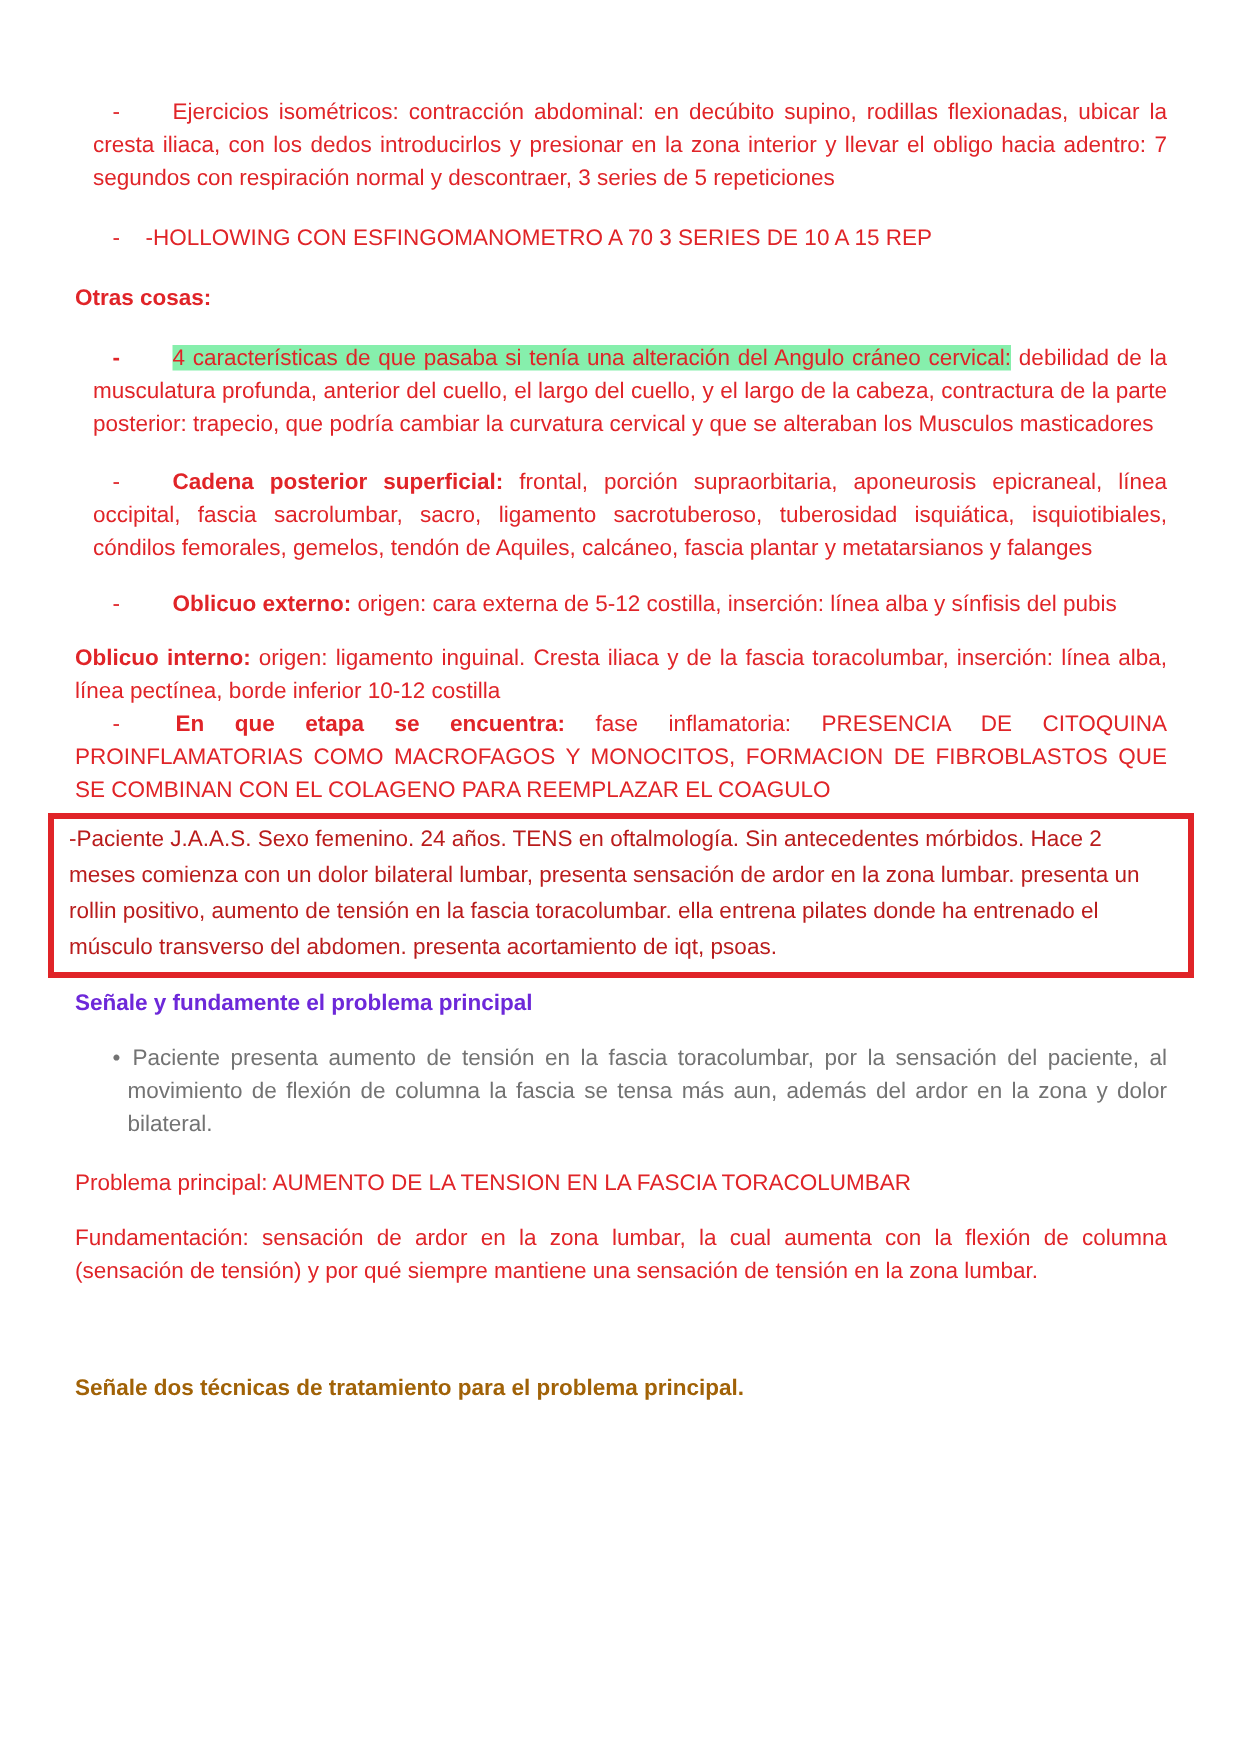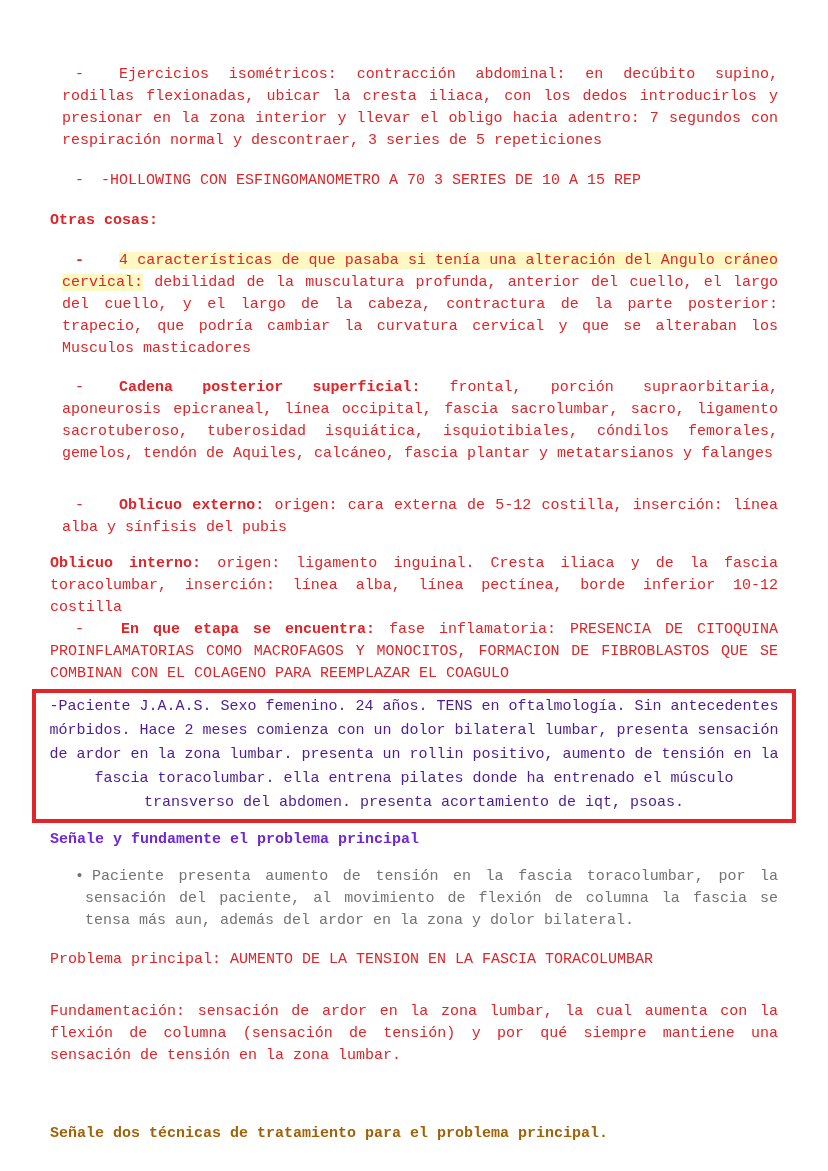--- a/index.html
+++ b/index.html
@@ -4,51 +4,51 @@
 <style>
   * { margin: 0; padding: 0; box-sizing: border-box; }
   html, body { background: #ffffff; }
   body {
     width: 828px; height: 1171px;
     font-family: "Liberation Sans", sans-serif;
     font-size: 15px;
     color: #1b1b1b;
     overflow: hidden;
   }
-  .page { width: 828px; height: 1171px; padding: 64px 50px 0 50px; background:#fff;font-family:Liberation Mono, monospace; }
+  .page { width: 828px; height: 1171px; padding: 64px 50px 0 50px; background:#fff; }
   p { line-height: 22px; }
   .red  { color: #e02428; }
   .blue { color: #737373; }
   .bold { font-weight: bold; }
   .justify { text-align: justify; }
-  .hl { background: #fef9c3; }
+  .hl { background: #86efac; }
 
   
   .bullet-para { padding-left: 12px; text-indent: 13px; }
   
   .bullet-para-flush { padding-left: 0; text-indent: 25px; }
   .gap-lg { margin-right: 35px; }
   .gap-md { margin-right: 37px; }
   .gap-sm { margin-right: 17px; }
 
   .mt-18 { margin-top: 18px; }
   .mt-17 { margin-top: 17px; }
-  .mt-15 { margin-top: 30px; }
+  .mt-15 { margin-top: 15px; }
   .mt-14 { margin-top: 14px; }
   .mt-20 { }
 
   
   .caso-box {
     margin: 4px -18px 0 -18px;
     border: 4px solid #e02428;
     padding: 2px 10px 4px 10px;
     background: #ffffff;
   }
   .caso-title { text-align: center; font-weight: bold; line-height: 24px; color: #1b1b1b; }
-  .caso-body { line-height: 24px; color: #4c1d95; text-align: center; }
+  .caso-body { line-height: 24px; color: #b91c1c; text-align: left; }
 
   .heading-blue { margin-top: 6px; font-weight: bold; color: #6d28d9; }
   .blue-bullet-para { margin-top: 15px; padding-left: 35px; text-indent: -10px; }
   .dot-marker { margin-right: 8px; }
   .heading-blue-2 { margin-top: 56px; font-weight: bold; color: #a16207; }
 </style>
 </head>
 <body>
 
 <div class="page">

